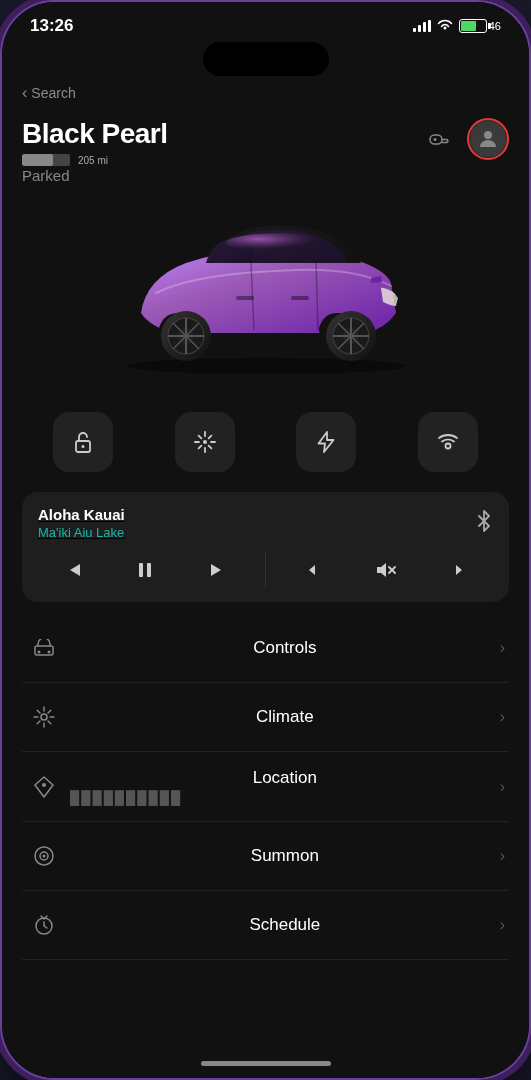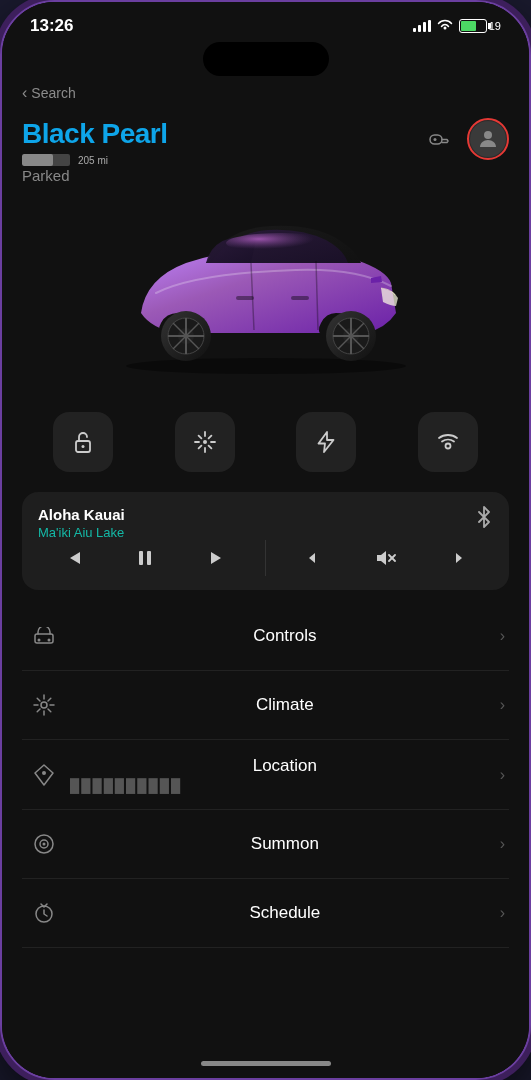--- a/index.html
+++ b/index.html
@@ -162,21 +162,21 @@
     .car-header {
       display: flex;
       justify-content: space-between;
       align-items: flex-start;
       padding: 8px 0 4px 0;
     }
 
     .car-info h1 {
       font-size: 28px;
       font-weight: 700;
-      color: #0ea5e9;
+      color: #ffffff;
       letter-spacing: -0.5px;
     }
 
     .battery-range {
       display: flex;
       align-items: center;
       gap: 8px;
       margin-top: 4px;
     }
 
@@ -289,21 +289,23 @@
     .media-card {
       background: #1e1e1e;
       border-radius: 16px;
       padding: 14px 16px;
       margin-bottom: 12px;
     }
 
     .media-info {
       display: flex;
       justify-content: space-between;
-      align-items: flex-start;
+      align-items: center;
+      margin-bottom: 12px;
+      text-decoration: underline;
     }
 
     .song-title {
       font-size: 15px;
       font-weight: 600;
       color: #ffffff;
     }
 
     .song-artist {
       font-size: 13px;
@@ -434,21 +436,21 @@
           <svg width="16" height="12" viewBox="0 0 16 12" fill="white">
             <path d="M8 10.5a1.5 1.5 0 100-3 1.5 1.5 0 000 3z"></path>
             <path d="M4.5 7.5C5.5 6.2 6.7 5.5 8 5.5s2.5.7 3.5 2" stroke="white" stroke-width="1.5" fill="none" stroke-linecap="round"></path>
             <path d="M1.5 4.5C3.2 2.5 5.5 1.5 8 1.5s4.8 1 6.5 3" stroke="white" stroke-width="1.5" fill="none" stroke-linecap="round"></path>
           </svg>
         </span>
         <div class="battery-container">
           <div class="battery-icon">
             <div class="battery-fill"></div>
           </div>
-          <span class="battery-text">19</span>
+          <span class="battery-text">46</span>
         </div>
       </div>
     </div>
 
     <div class="dynamic-island"></div>
 
     <div class="nav-bar">
       <div class="back-button">
         <span class="back-chevron">‹</span>
         <span>Search</span>

